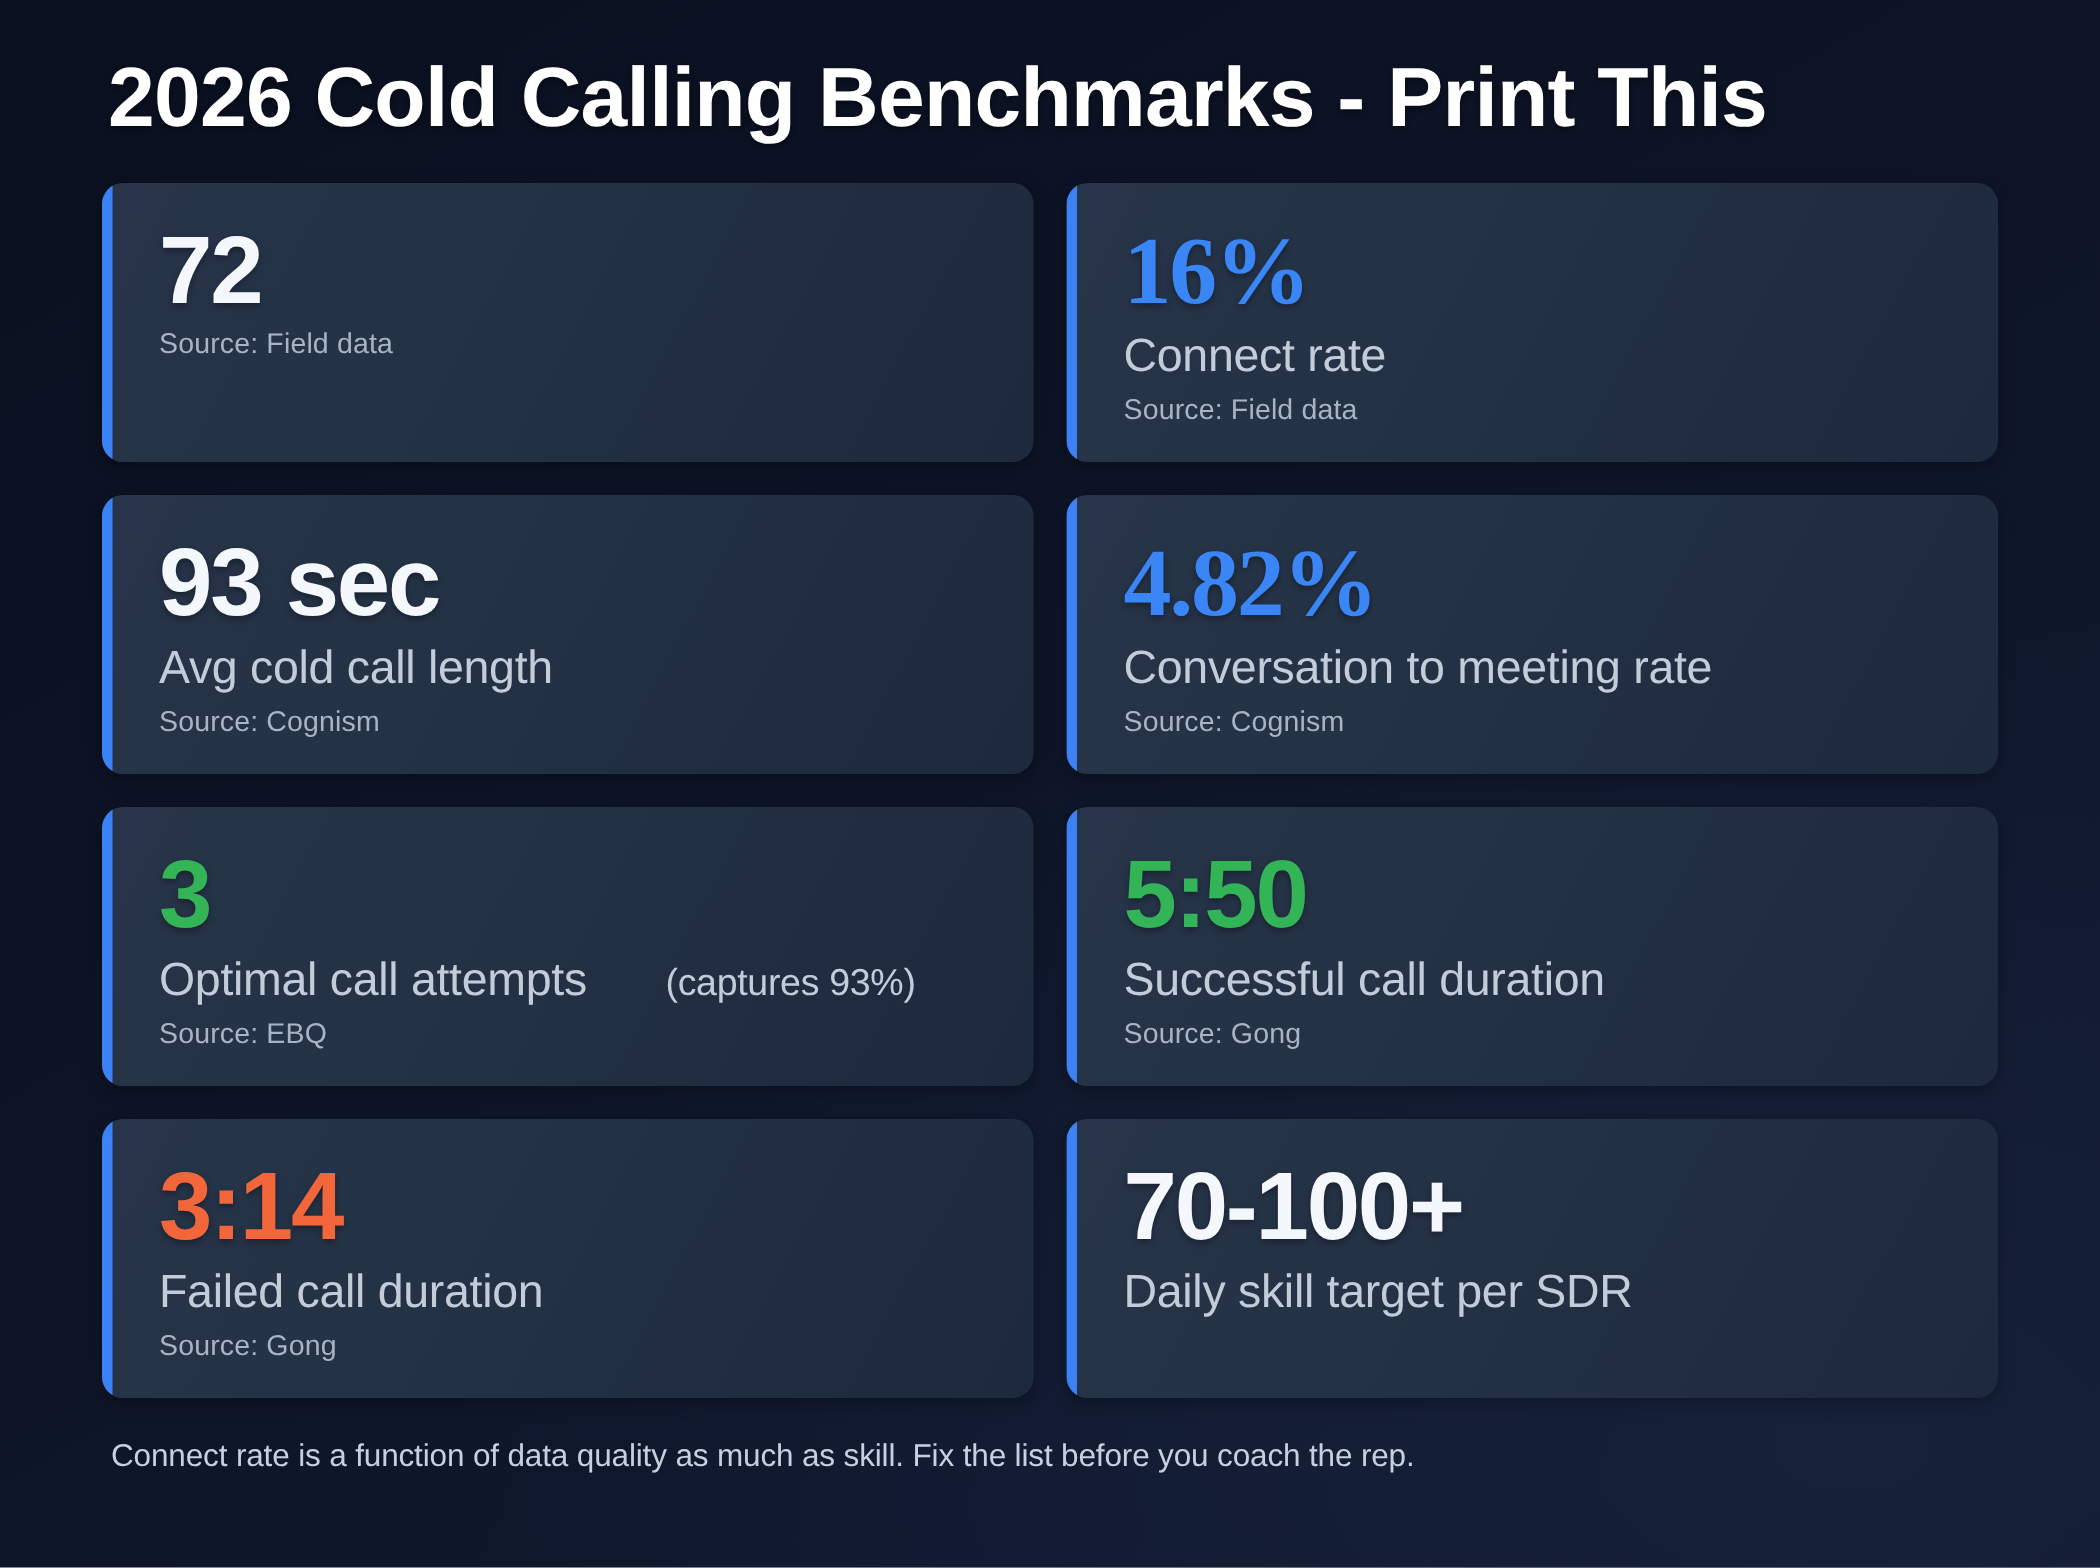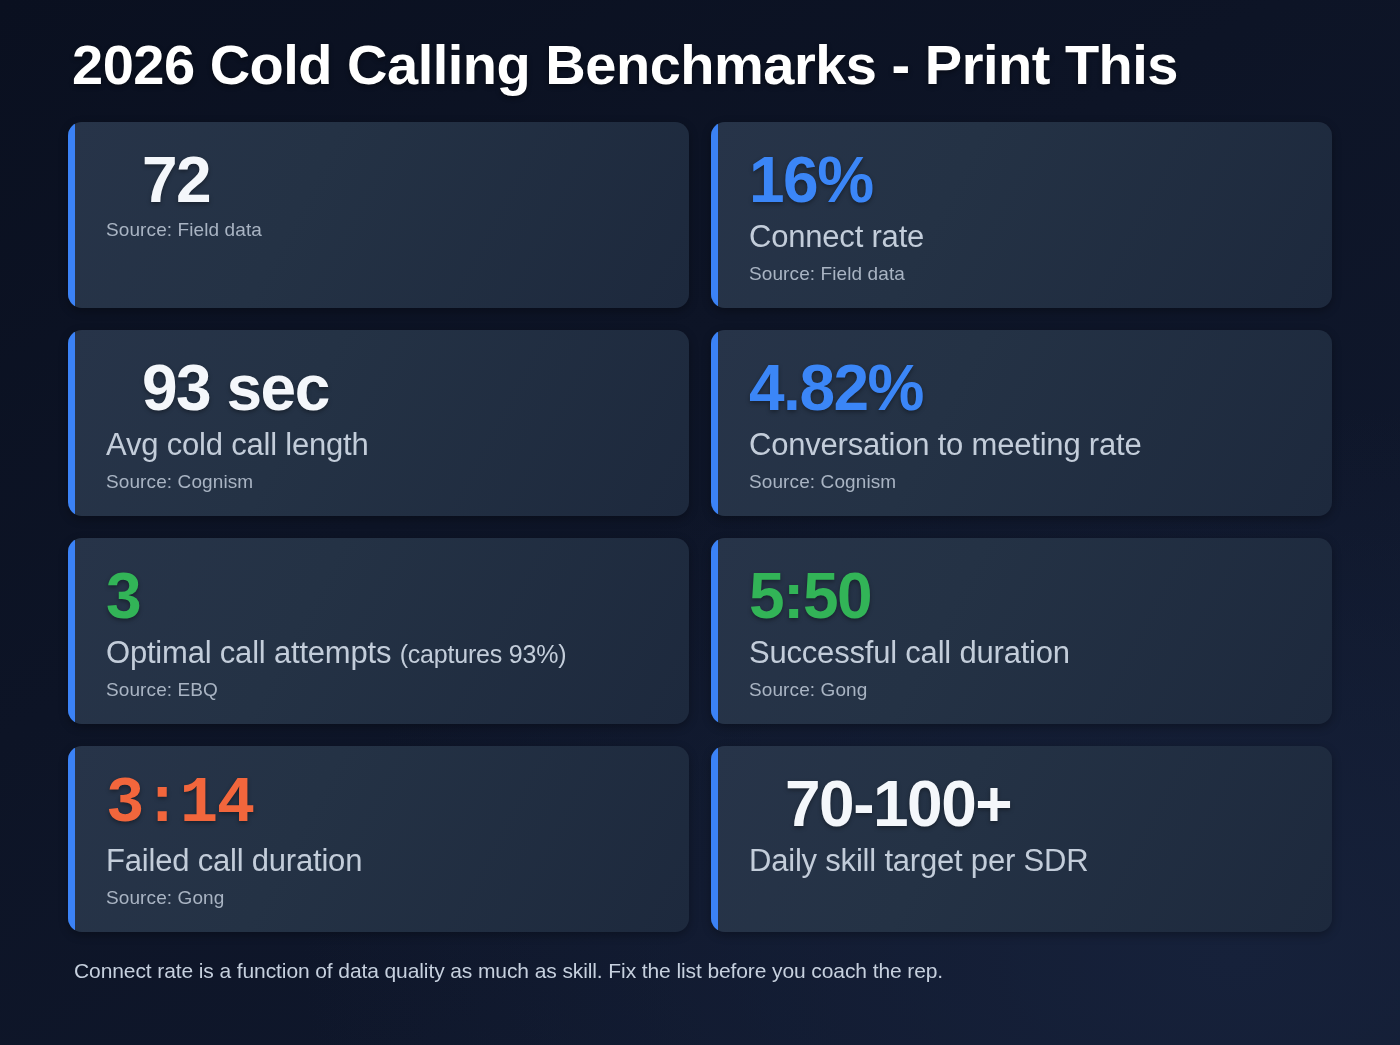--- a/index.html
+++ b/index.html
@@ -72,37 +72,38 @@
   }
 
   .value {
     font-size:64px;
     font-weight:bold;
     line-height:1.02;
     letter-spacing:-1.5px;
     margin-bottom:6px;
     text-shadow:0 2px 4px rgba(0,0,0,0.35);
   }
-  .value.white  { color:#f4f7fb;margin-left:36px; }
-  .value.blue   { color:#3b86f7; }
+  .value.white  { color:#f4f7fb; }
+  .value.blue   { color:#3b86f7;font-family:Liberation Serif, serif; }
   .value.green  { color:#32b457; }
-  .value.orange { color:#f2663c;font-family:Liberation Mono, monospace; }
+  .value.orange { color:#f2663c; }
 
   .label {
     font-size:31px;
     font-weight:normal;
     color:#c3cdda;
     line-height:1.18;
     letter-spacing:-0.2px;
     margin-bottom:7px;
     white-space:nowrap;
   }
   .label .suffix {
     font-size:25px;
     color:#c3cdda;
+    margin-left:44px;
   }
 
   .source {
     font-size:19px;
     color:#a9b4c3;
     letter-spacing:0.1px;
   }
 
   
   .footer {

